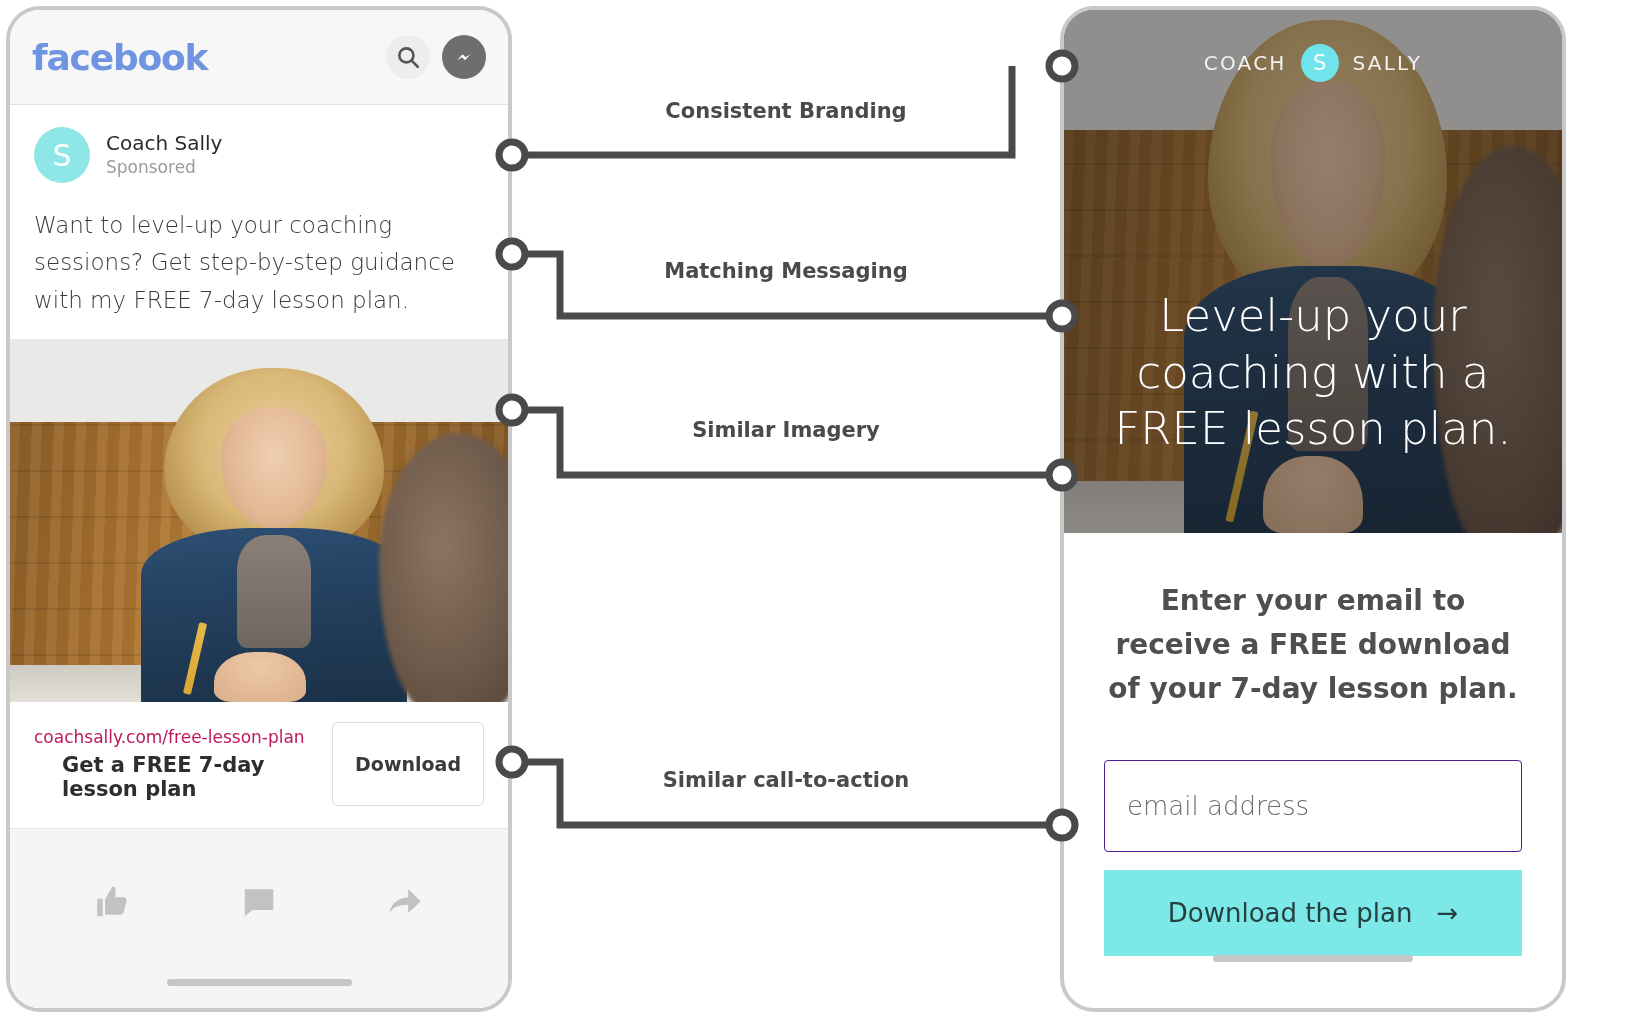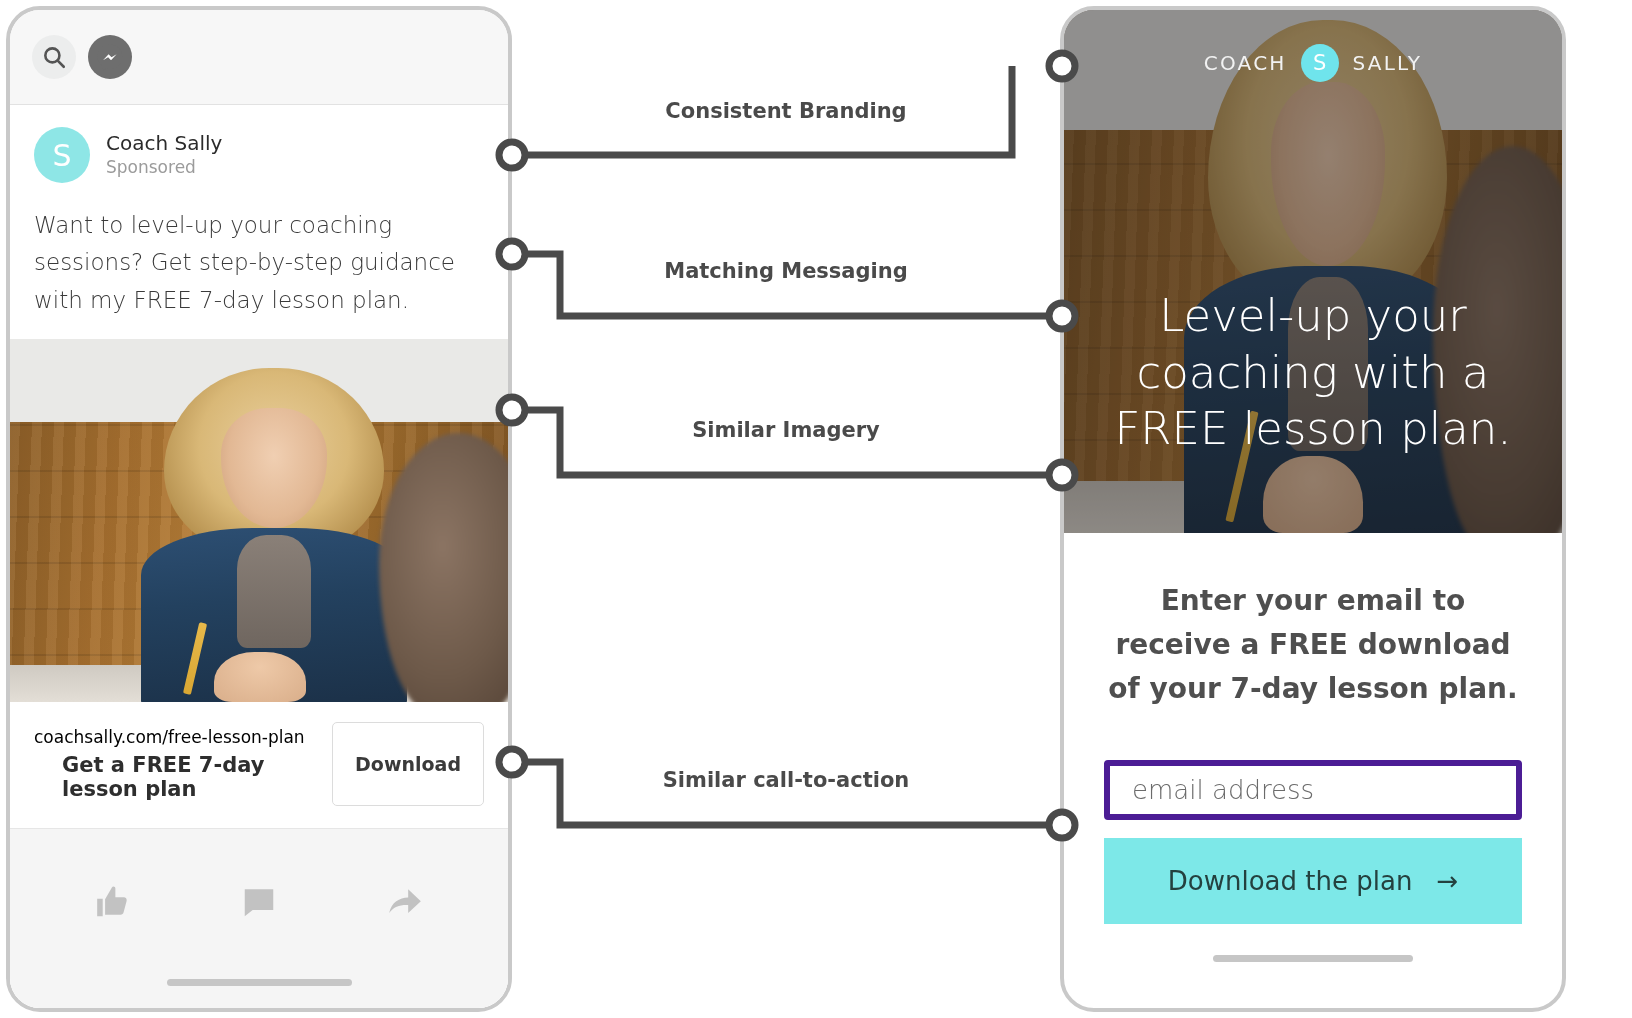--- a/index.html
+++ b/index.html
@@ -57,21 +57,21 @@
     font-family: "DejaVu Sans", sans-serif; font-weight: 300;
   }
 
   .fb-image { width: 100%; height: 363px; position: relative; overflow: hidden; background: #d8cfc2; }
 
   .fb-cta {
     display: flex; align-items: center; justify-content: space-between;
     padding: 20px 24px 22px 24px; background: #fff;
     border-bottom: 1px solid #e6e6e6;
   }
-  .fb-cta-url { font-size: 17px; color: #000000; font-family: "DejaVu Sans", sans-serif; margin-bottom: 6px; }
+  .fb-cta-url { font-size: 17px; color: #be185d; font-family: "DejaVu Sans", sans-serif; margin-bottom: 6px; }
   .fb-cta-title { font-size: 21px; color: #2e2e2e; font-weight: 700; font-family: "DejaVu Sans", sans-serif; margin-left: 28px; }
   .fb-dl-btn {
     border: 1px solid #dcdcdc; border-radius: 5px; background: #fff;
     padding: 30px 22px; font-size: 19px; font-weight: 700; color: #3a3a3a;
     font-family: "DejaVu Sans", sans-serif; white-space: nowrap;
   }
   .fb-actions {
     background: #f5f5f5; height: 150px;
     display: flex; align-items: center; justify-content: space-around;
     padding: 0 30px;
@@ -100,22 +100,22 @@
     position: absolute; z-index: 4; left: 26px; right: 26px; top: 278px;
     color: #ffffff; font-size: 45px; line-height: 1.26; text-align: center;
     font-weight: 300; font-family: "DejaVu Sans", sans-serif;
   }
   .lp-body { padding: 46px 40px 0 40px; text-align: center; }
   .lp-sub {
     font-size: 28px; line-height: 1.58; color: #4f4f4f; font-weight: 700;
     font-family: "DejaVu Sans", sans-serif;
   }
   .lp-input {
-    margin-top: 48px; width: 100%; height: 60px;
-    border: 6px solid #4c1d95; border-radius: 4px; background: #fff;
+    margin-top: 48px; width: 100%; height: 92px;
+    border: 1px solid #4c1d95; border-radius: 4px; background: #fff;
     display: flex; align-items: center; padding: 0 22px;
     font-size: 26px; color: #6b6b6b; font-weight: 300;
     font-family: "DejaVu Sans", sans-serif;
   }
   .lp-btn {
     margin-top: 18px; width: 100%; height: 86px;
     background: #7de8e8; border: none; border-radius: 0;
     display: flex; align-items: center; justify-content: center; gap: 24px;
     font-size: 26px; color: #24413f; font-family: "DejaVu Sans", sans-serif;
   }
@@ -186,20 +186,21 @@
   }
 </style>
 </head>
 <body>
 
 <div class="stage">
 
   <div class="phone phone-left">
 
     <div class="fb-header">
+      <div class="fb-logo">facebook</div>
       <div class="fb-header-icons">
         <div class="icon-circle">
           <svg width="26" height="26" viewBox="0 0 24 24" fill="none" stroke="#545454" stroke-width="2.4">
             <circle cx="10.5" cy="10.5" r="6.5"></circle>
               <line x1="15.4" y1="15.4" x2="21" y2="21" stroke-linecap="round"></line>
           </svg>
         </div>
         <div class="icon-circle" style="background:#6e6e6e;">
           <svg width="30" height="30" viewBox="0 0 24 24">
             <path d="M12 2C6.3 2 2 6.2 2 11.6c0 3 1.4 5.7 3.7 7.4V23l3.4-1.9c.9.3 1.9.4 2.9.4 5.7 0 10-4.2 10-9.6S17.7 2 12 2z" fill="#6e6e6e"></path>

